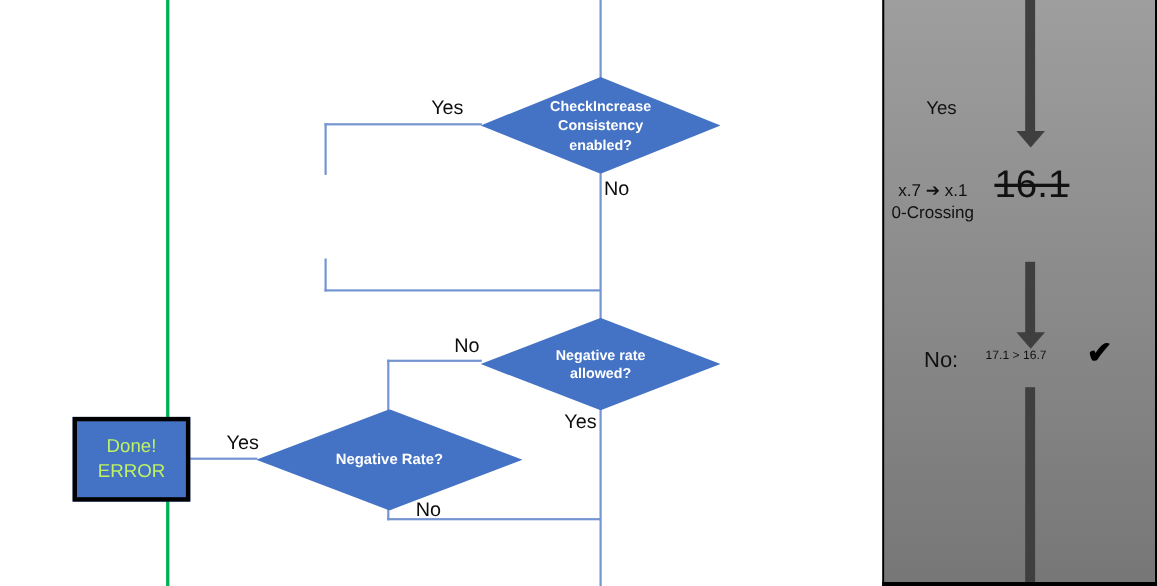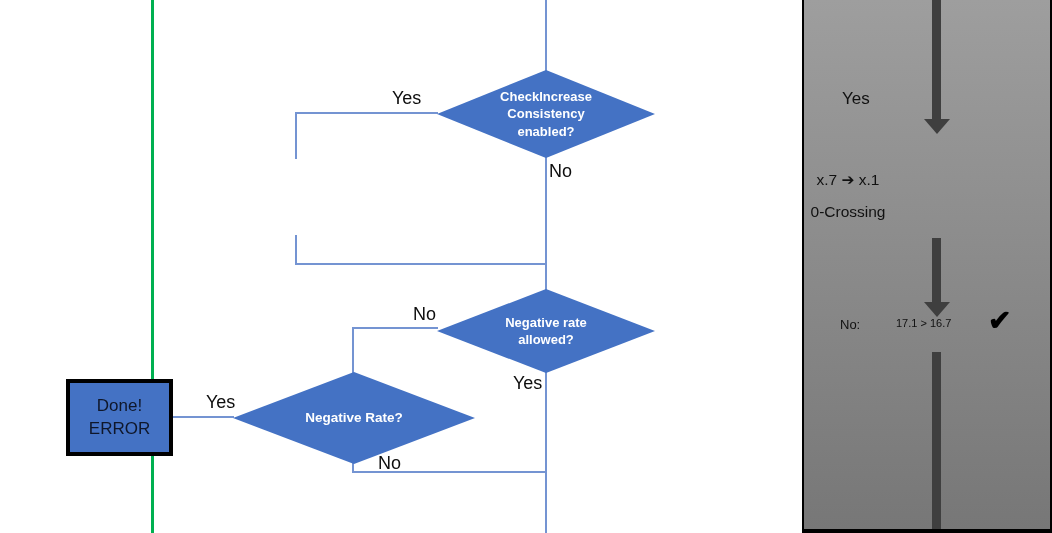--- a/index.html
+++ b/index.html
@@ -19,36 +19,36 @@
     color:#fff;font-size:13px;font-weight:600;line-height:1.32;white-space:pre-line;
   }
   .process{
     position:absolute;background:#4472C4;border:2px solid #2F528F;z-index:2;
     display:flex;align-items:center;justify-content:center;text-align:center;
     color:#fff;font-size:17px;line-height:1.3;white-space:pre-line;box-sizing:border-box;
   }
   .terminal{
     position:absolute;background:#4472C4;border:4px solid #000;z-index:3;
     display:flex;align-items:center;justify-content:center;text-align:center;
-    color:#0f172a;font-size:17px;line-height:1.35;white-space:pre-line;box-sizing:border-box;
+    color:#bef264;font-size:17px;line-height:1.35;white-space:pre-line;box-sizing:border-box;
   }
   .lbl{position:absolute;color:#0d0d0d;font-size:18px;z-index:4;white-space:nowrap;}
   
   #side-panel{
     position:absolute;left:802px;top:0;width:250px;height:533px;box-sizing:border-box;
     background:linear-gradient(#9e9e9e,#777777);
     border-left:2px solid #000;border-right:2px solid #000;border-bottom:4px solid #000;
     overflow:hidden;
   }
   .arrow-stem{position:absolute;left:128px;width:9px;background:#3F3F3F;}
   .arrow-head{position:absolute;left:120px;width:0;height:0;
     border-left:13px solid transparent;border-right:13px solid transparent;
     border-top:15px solid #3F3F3F;}
   .panel-text{position:absolute;color:#111;}
-  .small-case{font-size:15.5px;line-height:32px;text-align:center;white-space:pre-line;}
+  .small-case{font-size:15.5px;line-height:20px;text-align:center;white-space:pre-line;}
   .big-num{font-size:35px;line-height:36px;color:#111;}
   .strike{text-decoration:line-through;text-decoration-thickness:3px;}
   .check{font-size:28px;font-weight:bold;color:#000;}
 </style>
 </head>
 <body>
 
 <div id="slide">
 
   <div class="green-line"></div>
@@ -92,24 +92,25 @@
   <div id="side-panel">
 
     <div class="arrow-stem" style="top:0;height:120px;"></div>
     <div class="arrow-head" style="top:119px;"></div>
 
     <div class="panel-text" style="left:38px;top:89px;font-size:17px;">Yes</div>
 
     <div class="panel-text small-case" style="left:0px;top:164px;width:88px;">x.7 ➔ x.1
 0-Crossing</div>
 
+    <div class="panel-text big-num strike" style="left:100px;top:150px;">16.1</div>
 
     <div class="arrow-stem" style="top:238px;height:66px;"></div>
     <div class="arrow-head" style="top:302px;"></div>
 
-    <div class="panel-text" style="left:36px;top:317px;font-size:13px;">No:</div>
+    <div class="panel-text" style="left:36px;top:317px;font-size:20px;">No:</div>
     <div class="panel-text" style="left:92px;top:317px;font-size:11px;">17.1 &gt; 16.7</div>
     <div class="panel-text check" style="left:184px;top:304px;">✔</div>
 
     <div class="arrow-stem" style="top:352px;height:177px;"></div>
   </div>
 
 </div>
 
 </body></html>

